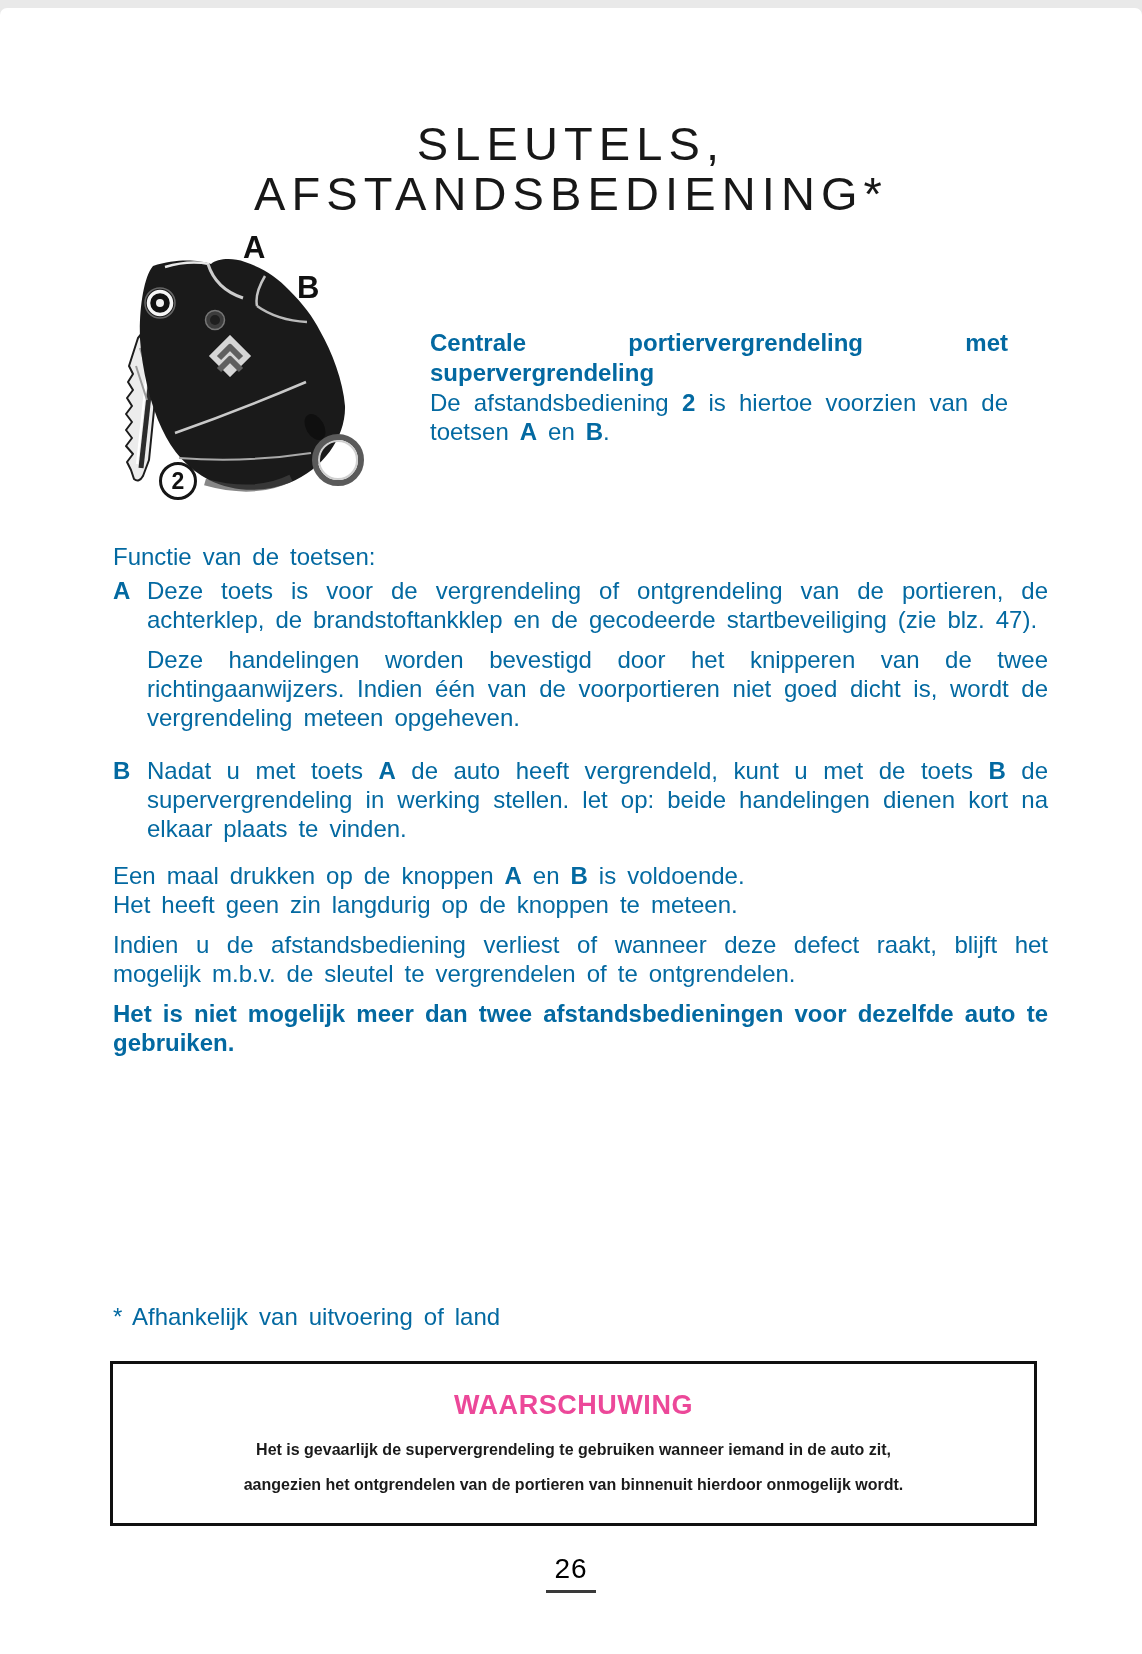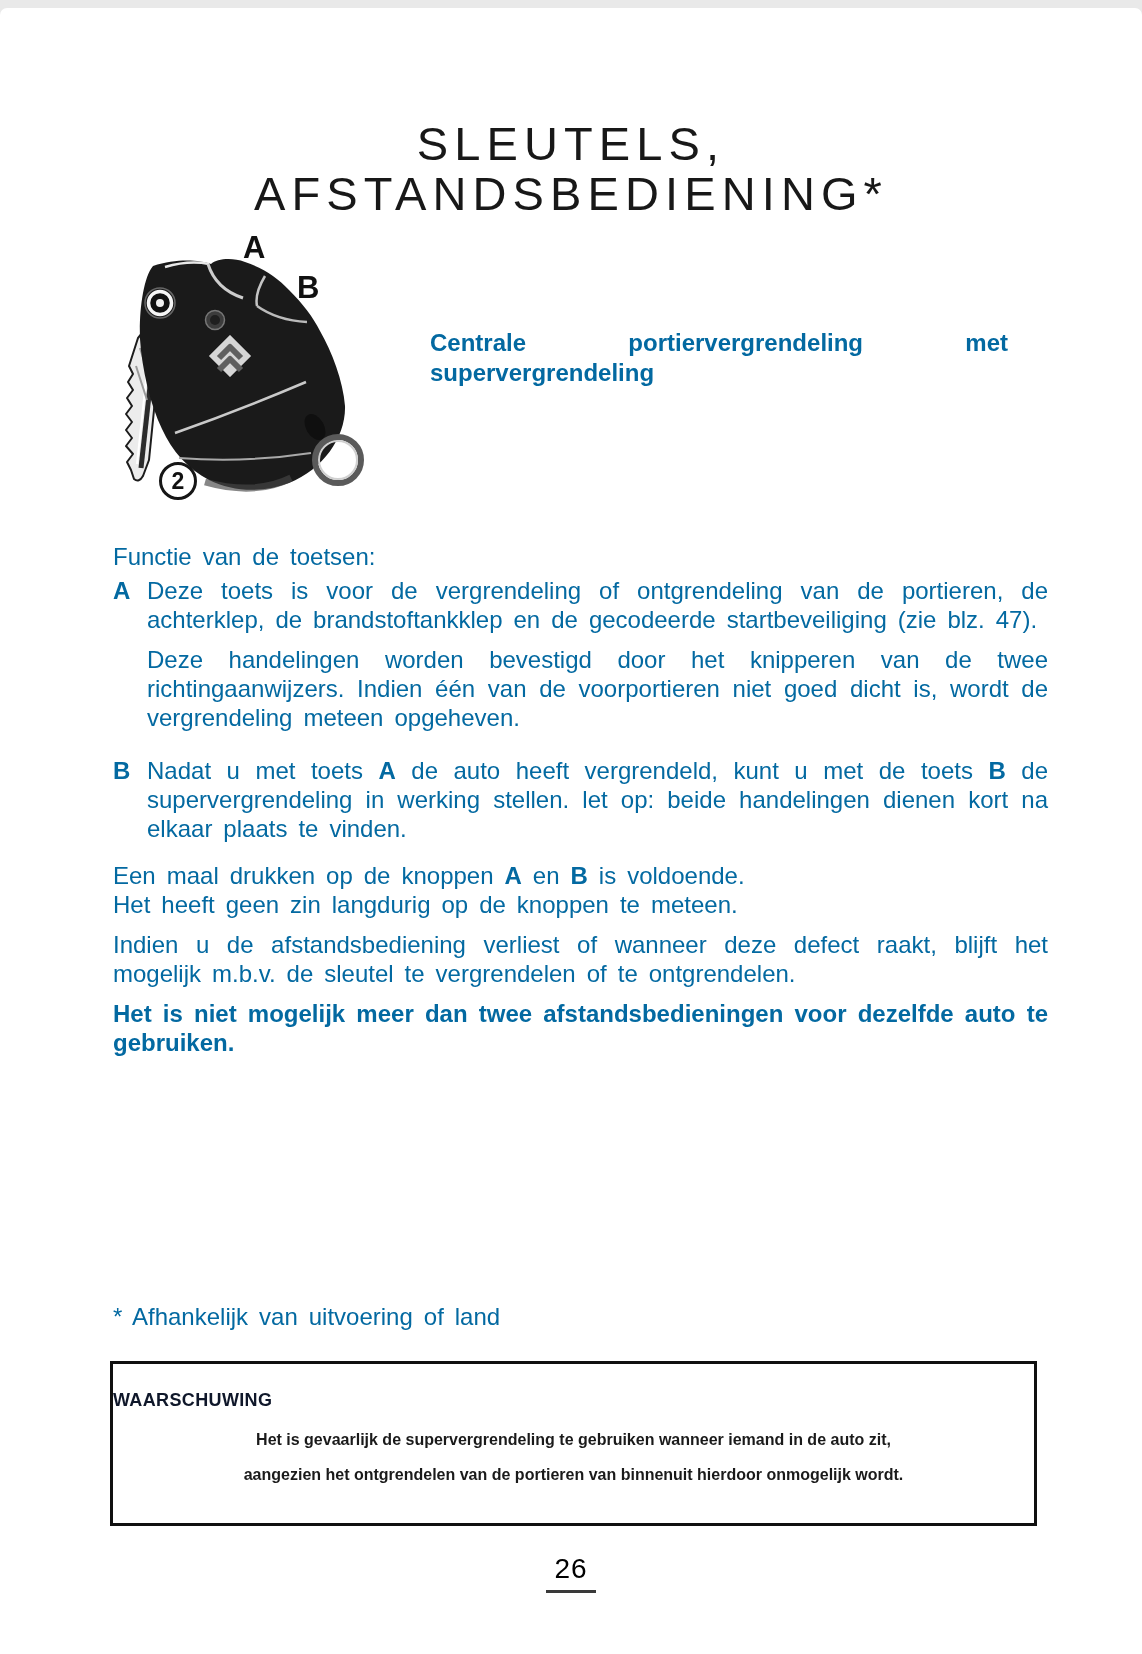--- a/index.html
+++ b/index.html
@@ -39,21 +39,21 @@
   .item-text p{margin:0;}
   .item-text p + p{margin-top:11px;}
   .note1{position:absolute;left:113px;top:853px;width:935px;margin:0;}
   .note2{position:absolute;left:113px;top:922px;width:935px;margin:0;}
   .bold-note{position:absolute;left:113px;top:991px;width:935px;margin:0;font-weight:700;}
   .footnote{position:absolute;left:113px;top:1294px;margin:0;}
   .warning-box{
     position:absolute;left:110px;top:1353px;width:927px;height:165px;
     border:3px solid #101010;box-sizing:border-box;background:#fff;
   }
-  .warning-title{margin-top:26px;text-align:left;font-size:18px;font-weight:700;letter-spacing:0.02em;color:#0f172a;}
+  .warning-title{margin-top:26px;text-align:center;font-size:27px;font-weight:700;letter-spacing:0.02em;color:#ec4899;}
   .warning-body{max-width:712px;margin:11px auto 0;text-align:center;font-size:16px;font-weight:700;line-height:35px;color:#1a1a1a;}
   .page-number-wrap{position:absolute;left:0;top:1545px;width:100%;text-align:center;}
   .page-number{
     display:inline-block;font-size:28px;letter-spacing:1px;color:#000000;
     border-bottom:3px solid #3a3a3a;padding:0 8px 5px;
   }
   b{font-weight:700;}
 </style>
 </head>
 <body>
@@ -123,20 +123,21 @@
       </g>
     </svg>
 
     <div class="fig-label a">A</div>
     <div class="fig-label b">B</div>
     <div class="fig-callout">2</div>
   </div>
 
   <div class="intro body-text">
     <div class="intro-heading jst">Centrale portiervergrendeling met supervergrendeling</div>
+    <p class="intro-body jst">De afstandsbediening <b>2</b> is hiertoe voorzien van de toetsen <b>A</b> en <b>B</b>.</p>
   </div>
 
   <p class="functie body-text">Functie van de toetsen:</p>
 
   <div class="item item-a body-text">
     <div class="item-label">A</div>
     <div class="item-text">
       <p class="jst">Deze toets is voor de vergrendeling of ontgrendeling van de portieren, de achterklep, de brandstoftankklep en de gecodeerde startbeveiliging (zie blz. 47).</p>
       <p class="jst">Deze handelingen worden bevestigd door het knipperen van de twee richtingaanwijzers. Indien één van de voorportieren niet goed dicht is, wordt de vergrendeling meteen opgeheven.</p>
     </div>

